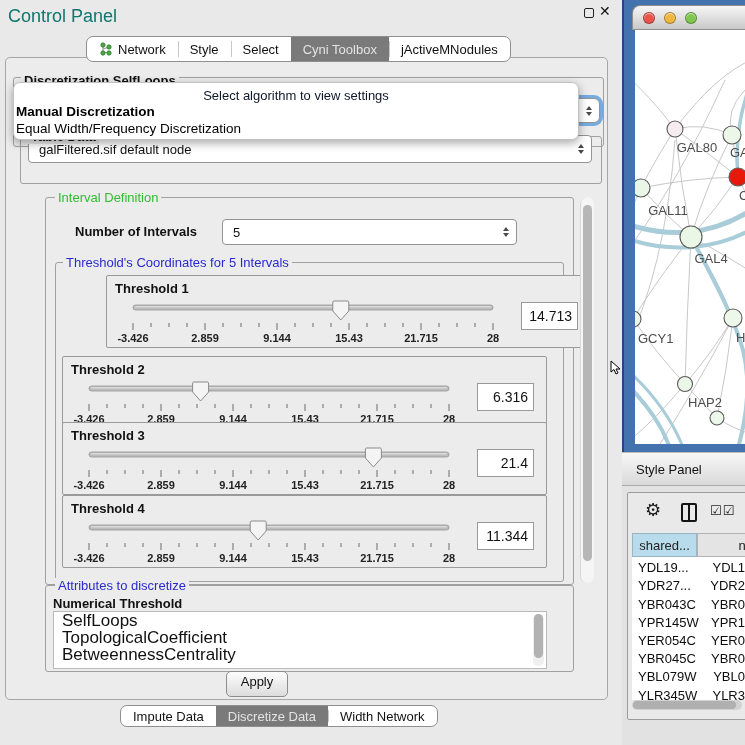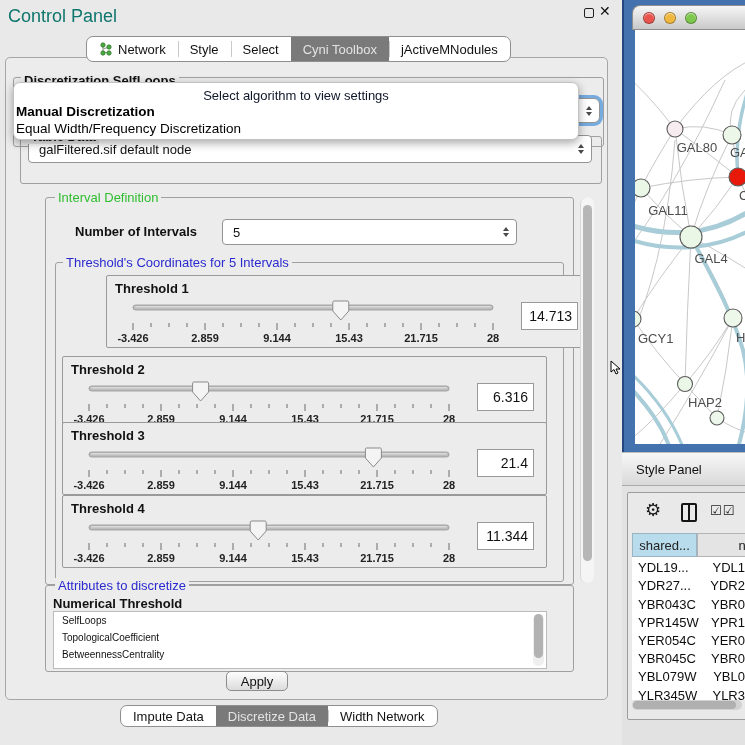--- a/index.html
+++ b/index.html
@@ -52,24 +52,24 @@
   .thr-box{position:absolute;left:62px;width:483px;height:71px;border:1px solid #9a9a9a;border-radius:2px;background:#ececec}
   .thr-label{position:absolute;left:8px;top:5px;font-weight:bold}
   .thr-slider{position:absolute;left:18px;top:23px;overflow:visible}
   .thr-value{position:absolute;right:12px;top:26px;width:50px;height:26px;background:#fff;border:1px solid #999;
              font-size:14px;text-align:right;padding-right:5px;line-height:26px}
   
   #vscroll{left:580px;top:197px;width:13px;height:386px;background:#f5f5f5;border-left:1px solid #d8d8d8;border-radius:7px}
   #vscroll .thumb{position:absolute;left:1.5px;top:8px;width:9px;height:356px;background:#b6b6b6;border-radius:5px}
   #attr-heading{left:53px;top:596px;font-weight:bold}
   #attr-list{left:53px;top:611px;width:492px;height:56px;background:#fff;border:1px solid #bbb;overflow:hidden}
-  .attr-item{padding-left:8px;line-height:17px;font-size:10px}
+  .attr-item{padding-left:8px;line-height:17px;font-size:17px}
   #attr-scroll{position:absolute;right:2px;top:2px;width:11px;height:52px;background:#efefef;border-radius:5px}
   #attr-scroll .thumb{position:absolute;left:1px;top:0;width:9px;height:44px;background:#b2b2b2;border-radius:5px}
-  #apply-btn{left:226px;top:671px;width:62px;height:20px;background:linear-gradient(#fdfdfd,#dcdcdc);
+  #apply-btn{left:226px;top:671px;width:62px;height:26px;background:linear-gradient(#fdfdfd,#dcdcdc);
              border:1px solid #8d8d8d;border-radius:5px;text-align:center;line-height:20px;font-size:13px;box-sizing:border-box}
   
   #net-frame{left:622px;top:0;width:123px;height:452px;background:#4472ae;border-left:2px solid #23477e;box-sizing:border-box}
   #mac-titlebar{left:632px;top:5px;width:113px;height:25px;background:linear-gradient(#f6f6f6,#c9c9c9);
                 border:1px solid #8e8e8e;border-right:none;border-radius:8px 0 0 0;box-sizing:border-box;display:flex;align-items:center;padding-left:10px;gap:9px}
   .tl{width:12px;height:12px;border-radius:50%;border:1px solid rgba(0,0,0,.3);box-sizing:border-box;box-shadow:inset 0 1px 1px rgba(255,255,255,.6)}
   #net-canvas{left:635px;top:30px;width:110px;height:414px;background:#fff}
   
   #tp-header{left:622px;top:452px;width:123px;height:34px;background:linear-gradient(#f7f7f7,#d9d9d9);
              border-top:1px solid #bdbdbd;border-bottom:1px solid #ababab;box-sizing:border-box;display:flex;align-items:center;padding-left:14px}

